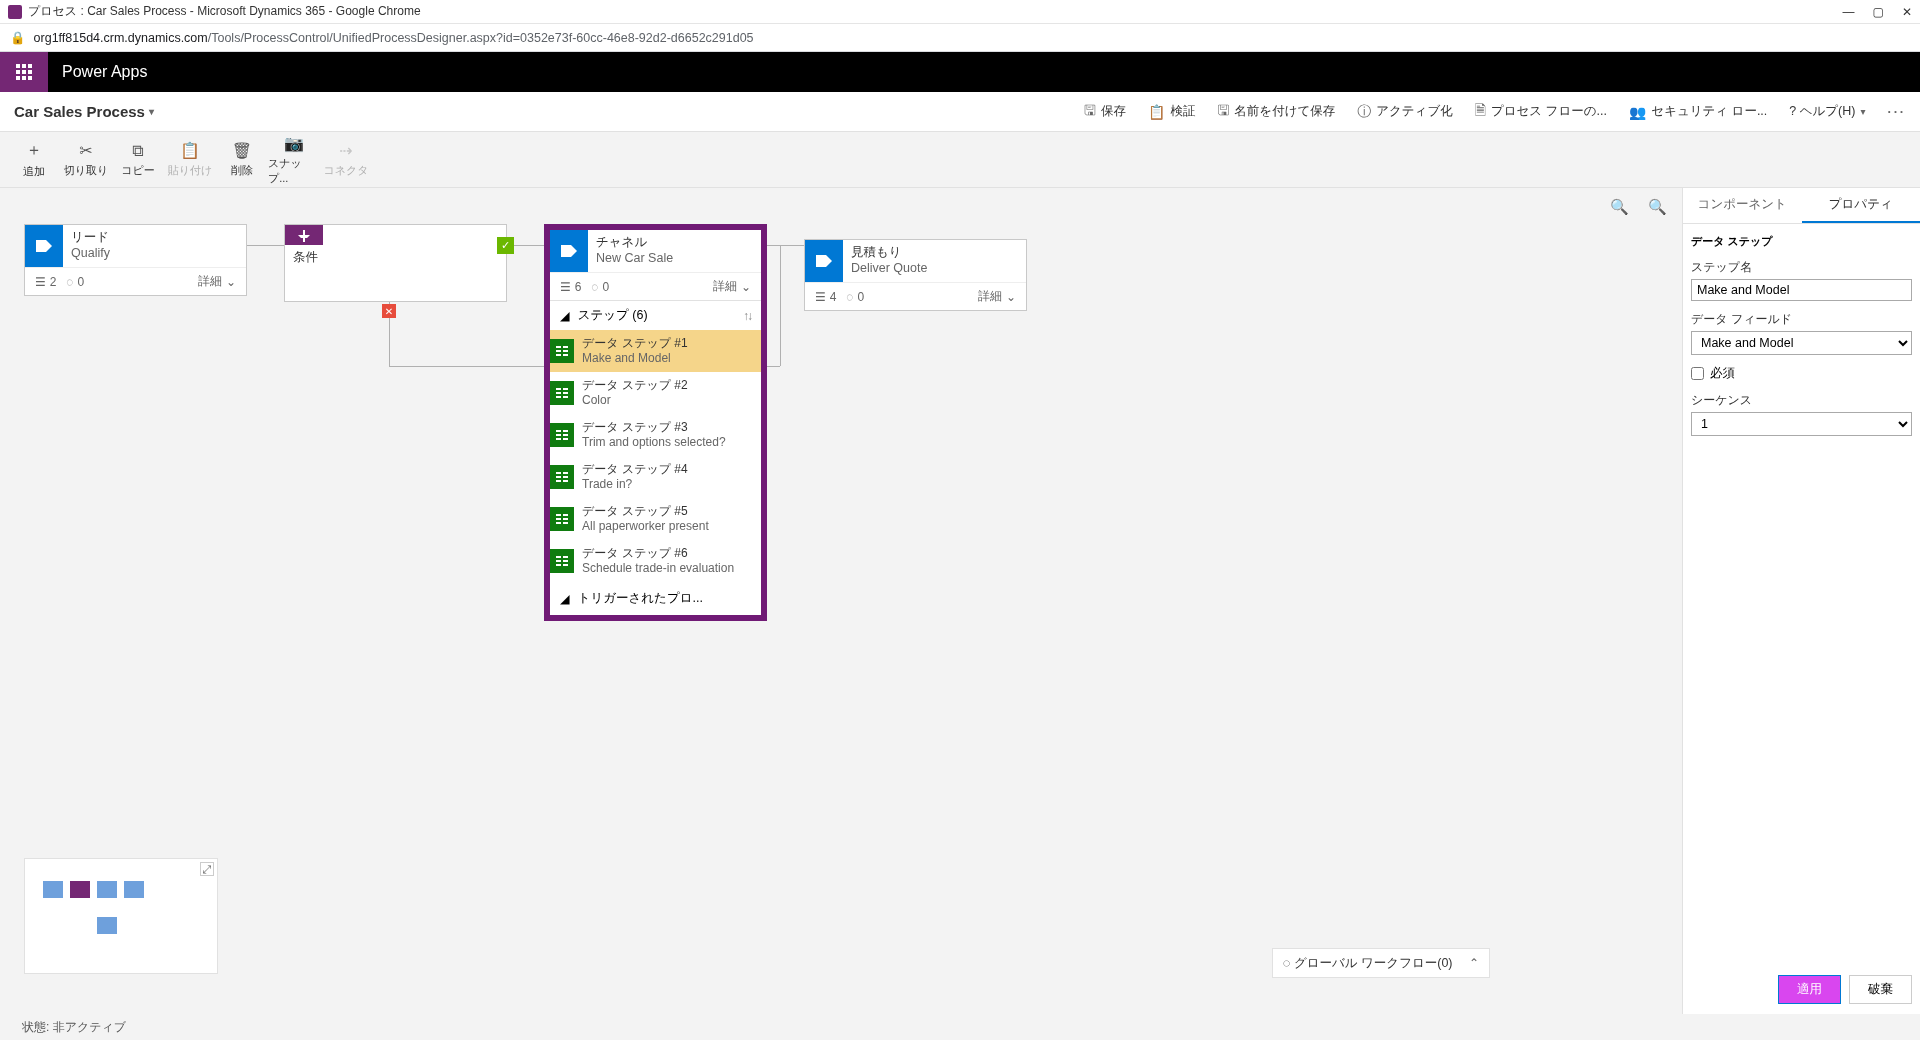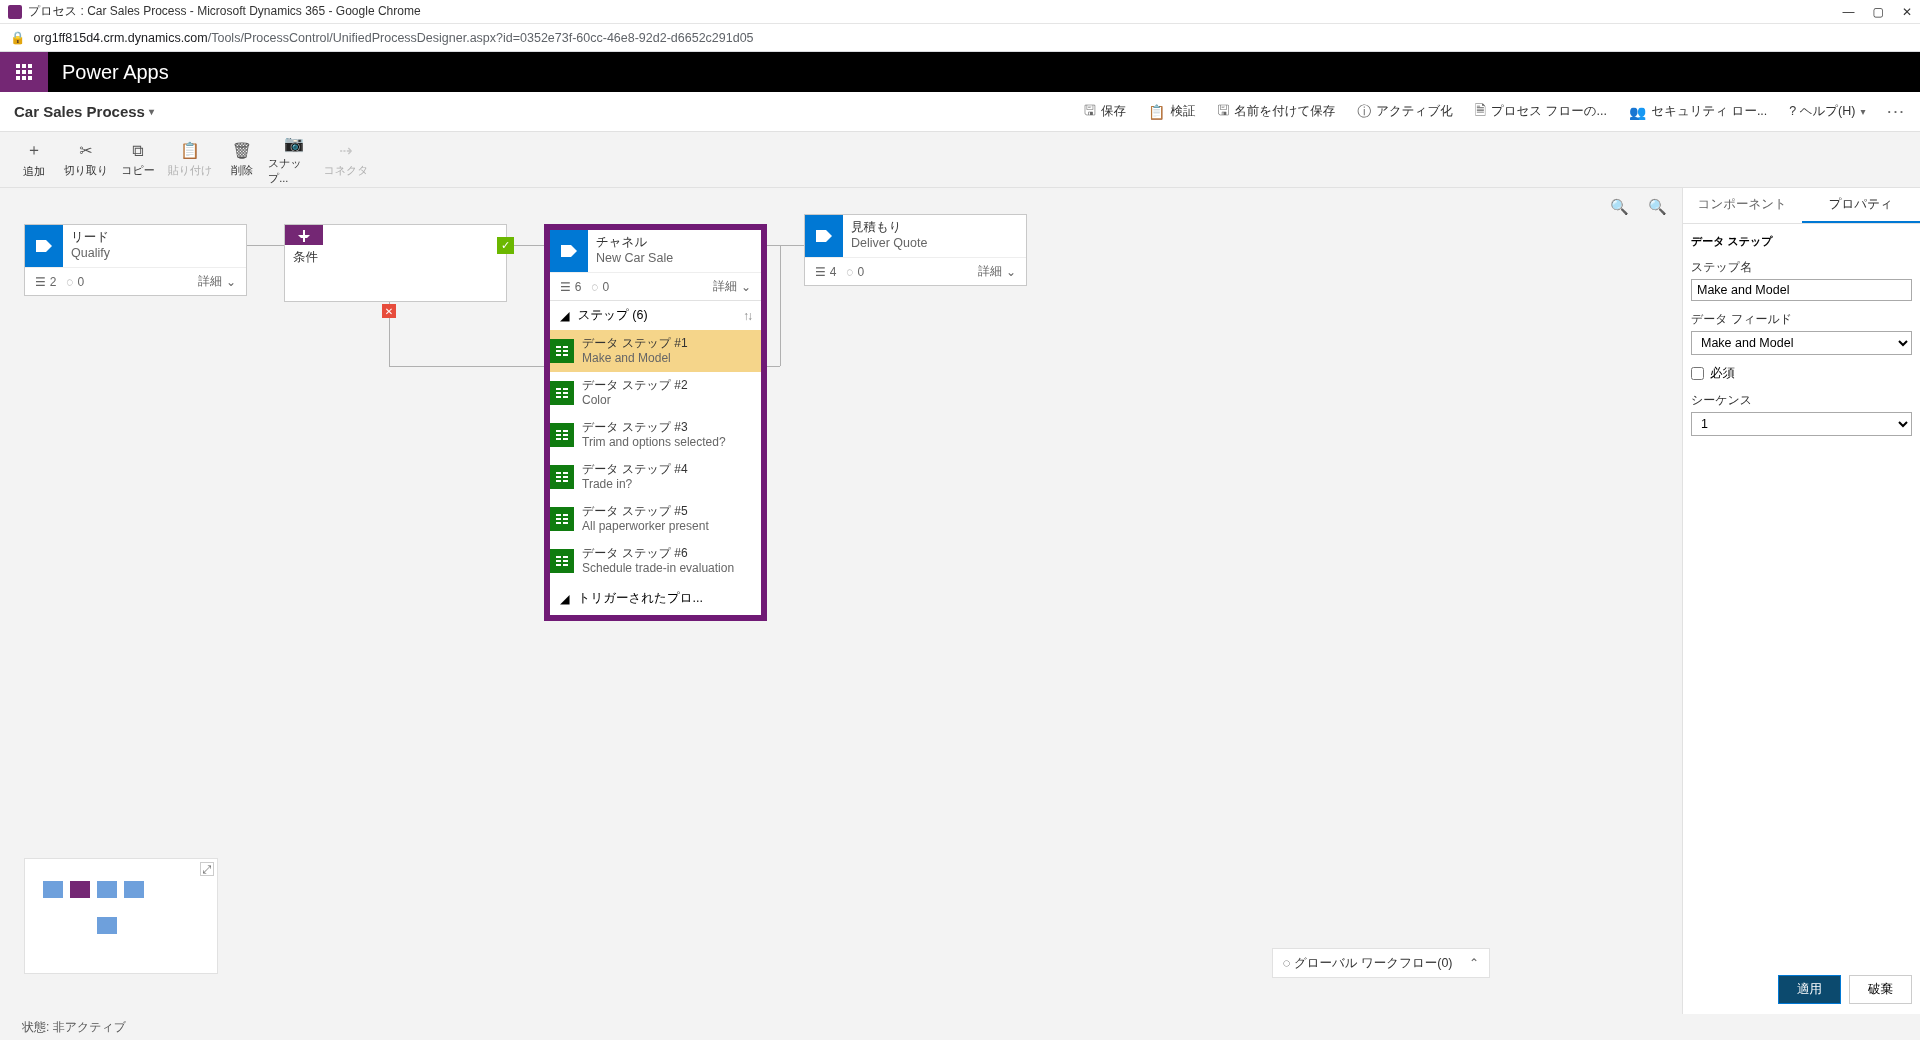--- a/index.html
+++ b/index.html
@@ -12,21 +12,21 @@
 .titlebar .wincontrols span { cursor: default; }
 
 .addressbar { height: 28px; background: #fff; display: flex; align-items: center; padding: 0 10px; font-size: 12.5px; color: #5f6368; border-bottom: 1px solid #dadce0; }
 .addressbar .lock { margin-right: 8px; color: #5f6368; }
 .addressbar .url .host { color: #202124; }
 
 
 .pa-top { height: 40px; background: #000; color: #fff; display: flex; align-items: center; }
 .pa-top .waffle { width: 48px; height: 40px; background: #742774; display: flex; align-items: center; justify-content: center; }
 .pa-top .waffle svg { fill: #fff; }
-.pa-top .brand { font-size: 20px; margin-left: 14px; font-weight: 400; }
+.pa-top .brand { font-size: 16px; margin-left: 14px; font-weight: 400; }
 
 
 .cmdbar { height: 40px; background: #fff; display: flex; align-items: center; padding: 0 14px; border-bottom: 1px solid #e1e1e1; }
 .cmdbar .title { font-size: 15px; font-weight: 600; color: #333; display: flex; align-items: center; gap: 4px; }
 .cmdbar .chev { font-size: 10px; color: #666; }
 .cmdbar .right { margin-left: auto; display: flex; align-items: center; gap: 22px; }
 .cmdbar .action { font-size: 12.5px; color: #333; display: flex; align-items: center; gap: 5px; cursor: pointer; }
 .cmdbar .action .ic { color: #666; font-size: 14px; }
 .cmdbar .more { color: #666; letter-spacing: 2px; font-weight: bold; }
 
@@ -86,21 +86,21 @@
 .prop-tabs .pt { flex: 1; text-align: center; padding: 8px 4px; font-size: 12.5px; color: #666; cursor: pointer; }
 .prop-tabs .pt.active { color: #333; border-bottom: 2px solid #0078d4; }
 .prop-body { padding: 10px 8px; }
 .prop-body h4 { font-size: 11px; font-weight: 600; margin-bottom: 10px; }
 .prop-body .fld { margin-bottom: 10px; }
 .prop-body .fld label { font-size: 12px; color: #333; display: block; margin-bottom: 3px; }
 .prop-body .fld input[type=text], .prop-body .fld select { width: 100%; font-size: 12.5px; padding: 3px 5px; border: 1px solid #aaa; background: #fff; }
 .prop-body .fld .chk { display: flex; align-items: center; gap: 6px; font-size: 12.5px; }
 .prop-foot { position: absolute; bottom: 10px; right: 8px; display: flex; gap: 8px; }
 .prop-foot button { font-size: 12.5px; padding: 5px 18px; border: 1px solid #ccc; background: #fff; cursor: pointer; }
-.prop-foot button.primary { background: #0c4a6e; color: #fff; border-color: #0078d4; }
+.prop-foot button.primary { background: #d946ef; color: #fff; border-color: #0078d4; }
 
 
 .minimap { position: absolute; left: 24px; bottom: 40px; width: 194px; height: 116px; background: #fff; border: 1px solid #e1e1e1; }
 .minimap .expand { position: absolute; top: 3px; right: 3px; font-size: 11px; color: #666; border: 1px solid #ccc; width: 14px; height: 14px; text-align: center; line-height: 12px; cursor: pointer; }
 .minimap .mm-stage { position: absolute; width: 20px; height: 17px; }
 .mm-blue { background: #6ea0dc; }
 .mm-purple { background: #742774; }
 
 
 .gw-bar { position: absolute; right: 220px; bottom: 36px; width: 218px; height: 30px; background: #fff; border: 1px solid #e1e1e1; display: flex; align-items: center; padding: 0 10px; font-size: 12.5px; color: #333; }
@@ -393,21 +393,21 @@
               <div class="s2">Schedule trade-in evaluation</div>
             </div>
         </div>
         <div class="trig-row">
           <span class="tri">◢</span>
           <span>トリガーされたプロ...</span>
         </div>
       </div>
     </div>
 
-    <div class="stage" style="left:804px; top:26px;">
+    <div class="stage" style="left:804px; top:51px;">
       <div class="stage-head">
         <div class="sicon blue">
             <svg class="stage-svg" viewBox="0 0 20 20">
               <path d="M2 4h10l6 6-6 6H2V4z"></path>
             </svg>
           </div>
         <div class="stext">
             <div class="t1">見積もり</div>
             <div class="t2">Deliver Quote</div>
           </div>

